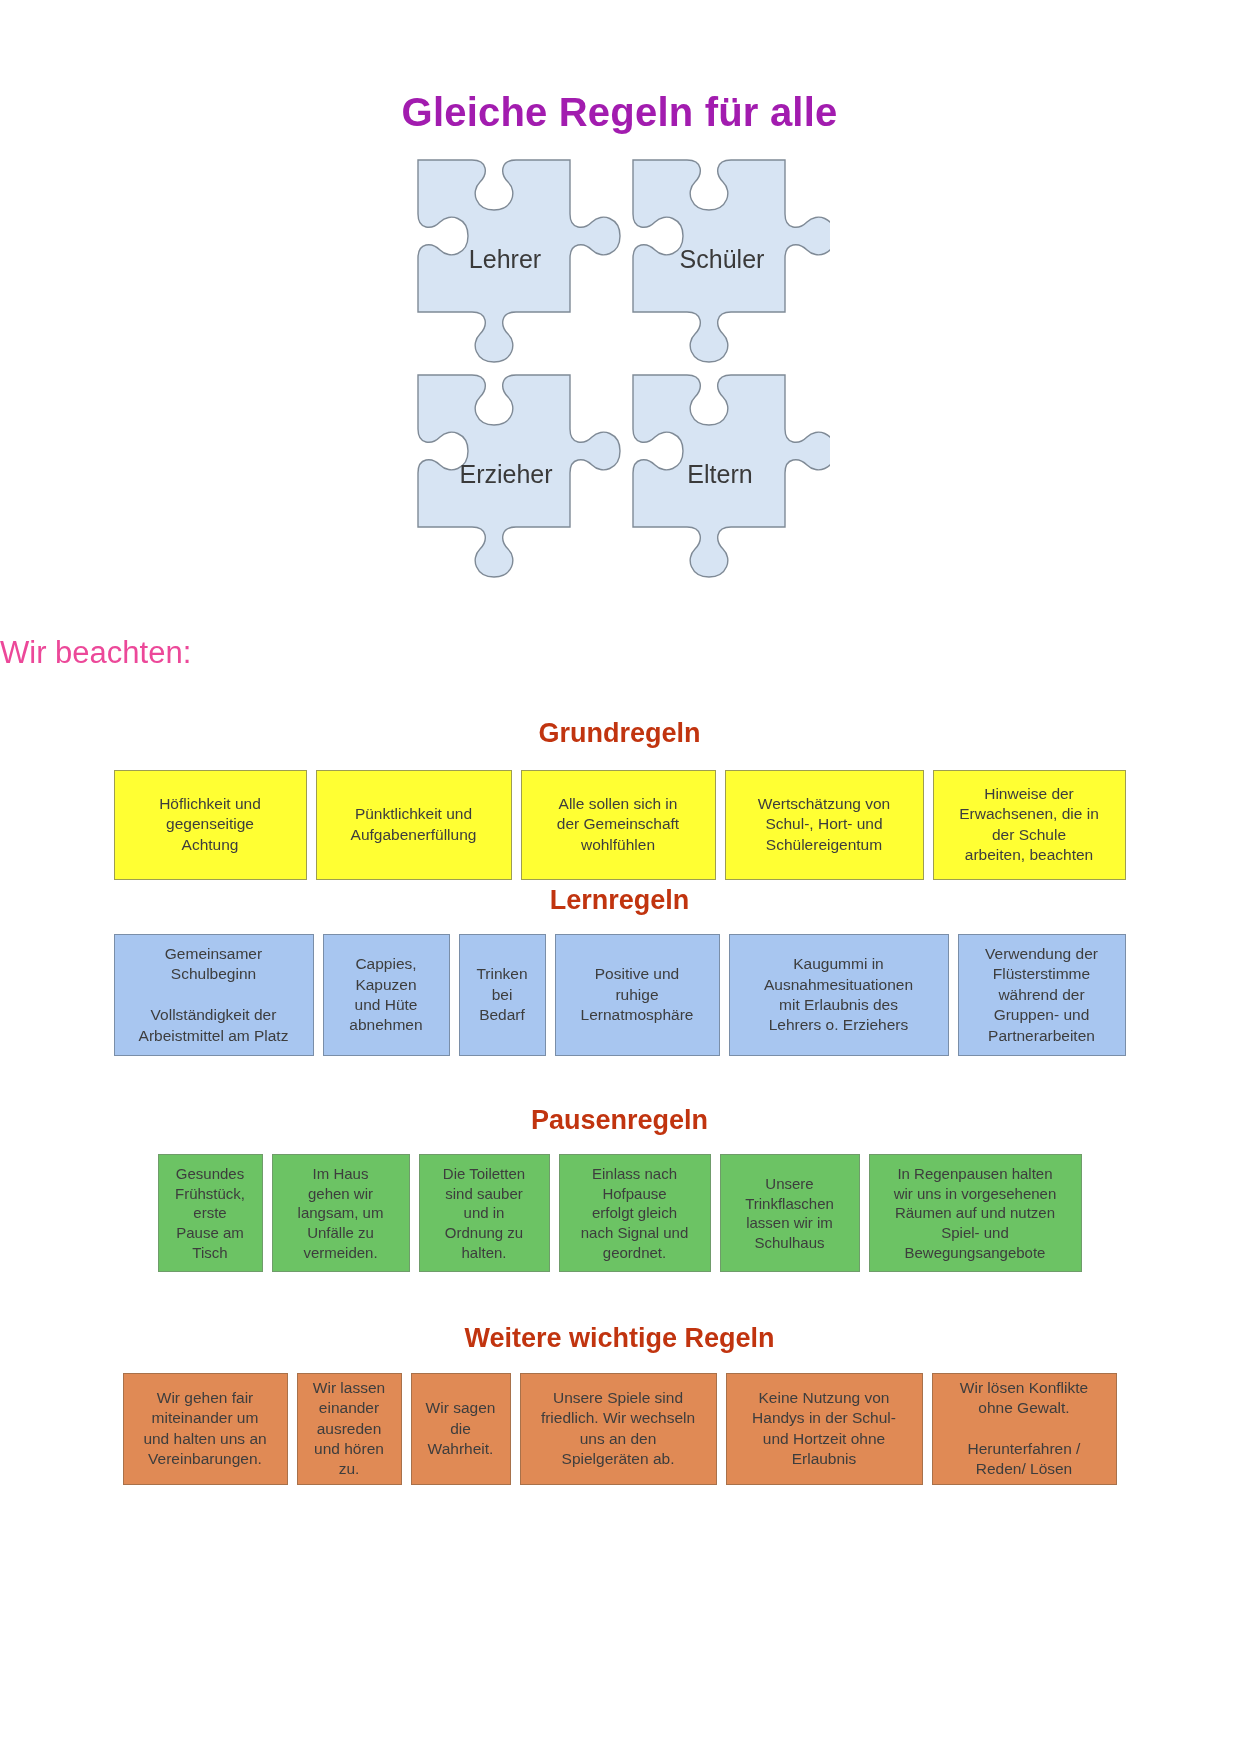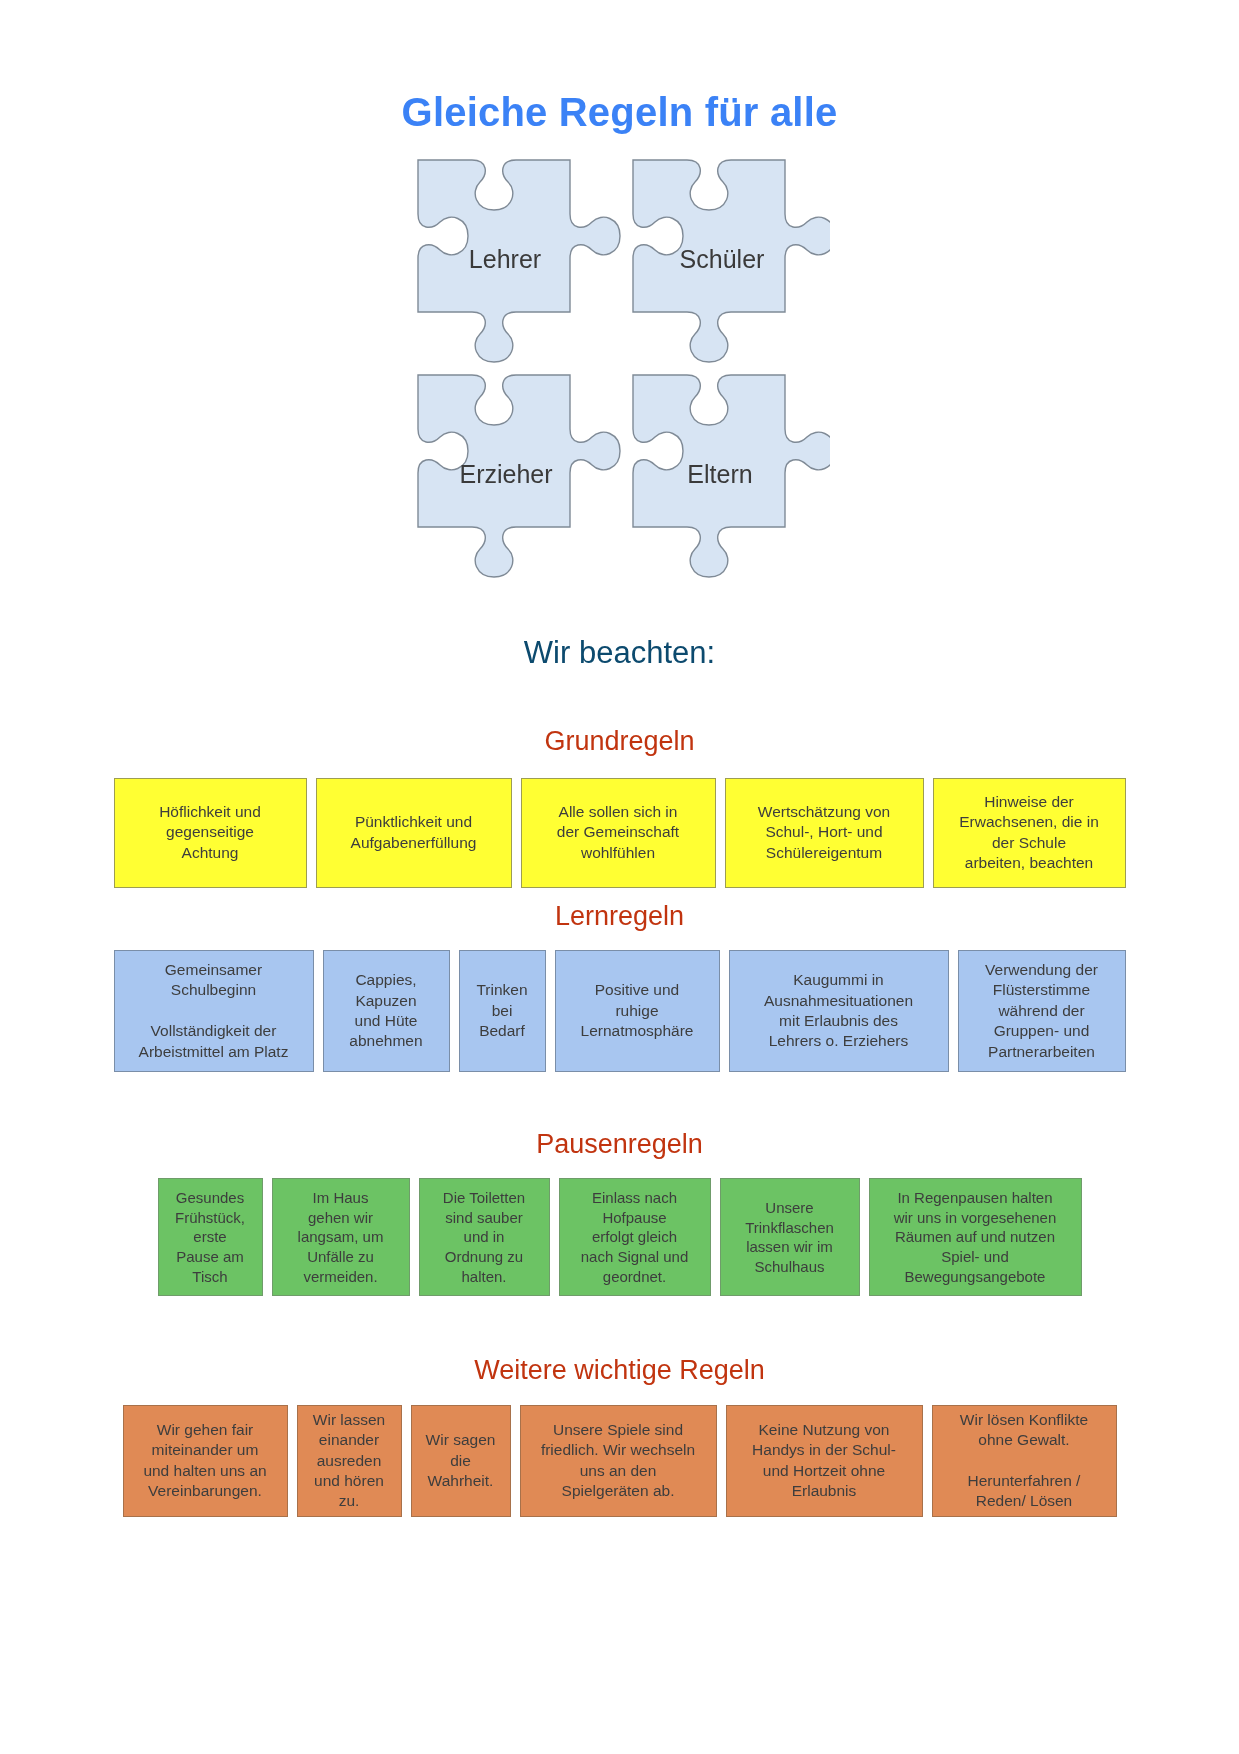--- a/index.html
+++ b/index.html
@@ -20,21 +20,21 @@
     width: 1239px;
     height: 1754px;
     box-sizing: border-box;
     padding: 0;
     position: relative;
   }
 
   
   .doc-title {
     text-align: center;
-    color: #3b82f6;
+    color: #a21caf;
     font-size: 40px;
     font-weight: bold;
     letter-spacing: 0.2px;
     margin: 0;
     padding-top: 90px;
     line-height: 1.1;
   }
 
   
   .puzzle-wrap {
@@ -51,34 +51,33 @@
     stroke-width: 1.4;
   }
   .puzzle-label {
     font-family: "Liberation Sans", sans-serif;
     font-size: 25px;
     fill: #3a3a3a;
   }
 
   
   .wir-beachten {
-    text-align: center;
-    color: #0c4a6e;
+    color: #ec4899;
     font-size: 31px;
     font-weight: normal;
     margin: 0;
     padding-top: 52px;
     line-height: 1.2;
   }
   .section-title {
     text-align: center;
     color: #c1340f;
     font-size: 27px;
-    font-weight: normal;
-    margin: 12px;
+    font-weight: bold;
+    margin: 4px;
     line-height: 1.2;
   }
 
   
   .row {
     display: flex;
     align-items: stretch;
     justify-content: center;
     gap: 9px;
     padding: 0 48px;

